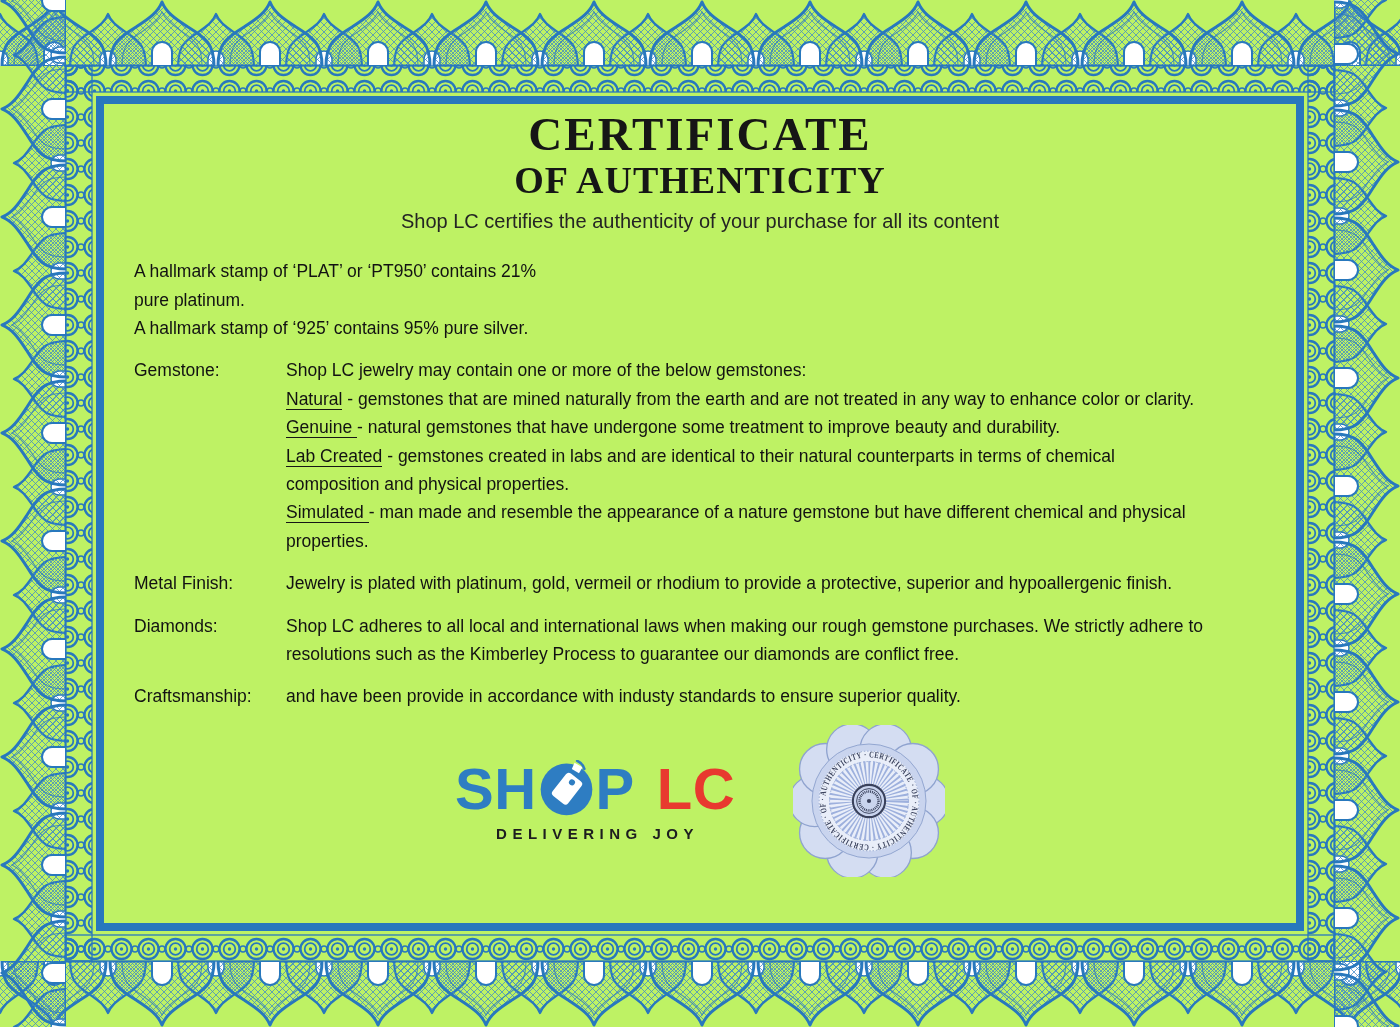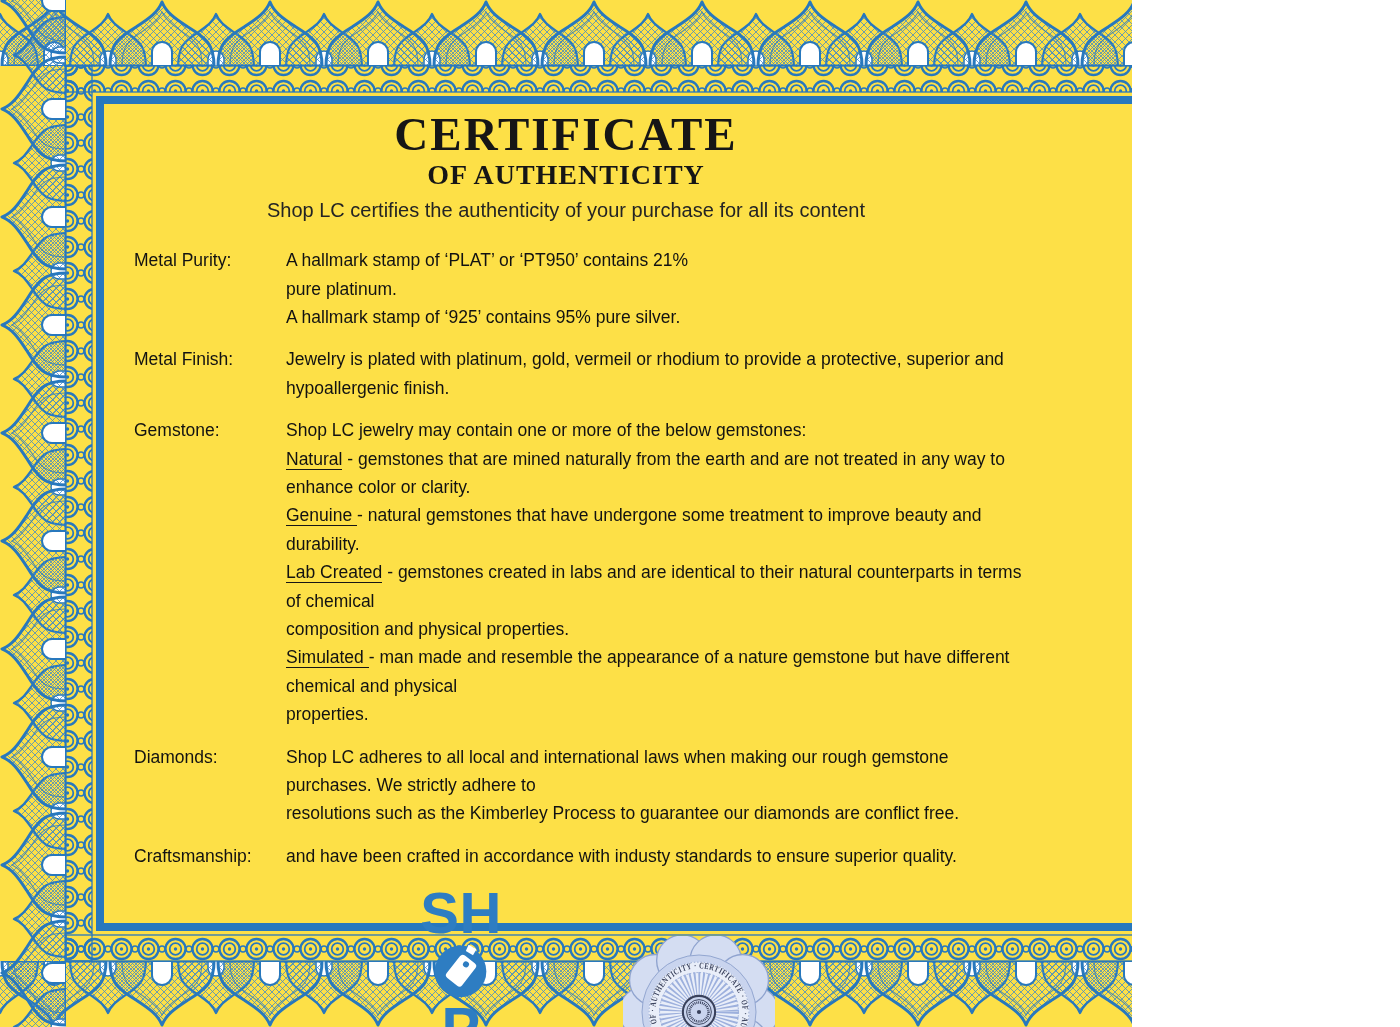--- a/index.html
+++ b/index.html
@@ -2,51 +2,51 @@
 <html style="--border-blue: #2878bd; --hatch-blue: #3f88c7; --logo-blue: #2e7dc2; --logo-red: #e8392f; --text-dark: #121212; --tagline-dark: #1d1d1f; --seal-light: #e9eef9; --seal-mid: #c9d4ee; --seal-lobe: #d4ddf2; --seal-edge: #8fa3cf; --seal-ray: #9db0dd; --seal-navy: #39415c;"><head>
 <meta charset="utf-8">
 <style>
   :root{
     --border-blue:#2878bd; --hatch-blue:#3f88c7; --logo-blue:#2e7dc2; --logo-red:#e8392f;
     --text-dark:#121212; --tagline-dark:#1d1d1f;
     --seal-light:#e9eef9; --seal-mid:#c9d4ee; --seal-lobe:#d4ddf2; --seal-edge:#8fa3cf;
     --seal-ray:#9db0dd; --seal-navy:#39415c;
   }
   html,body{margin:0;padding:0;background:#fff;}
-  .page{position:relative;width:1132px;height:1027px;background:#fde047;overflow:hidden;
+  .page{position:relative;width:1400px;height:1027px;background:#bef264;overflow:hidden;
         font-family:"Liberation Sans",sans-serif;color:var(--text-dark);}
   .border-svg{position:absolute;inset:0;display:block;}
   .hatchline{stroke:var(--hatch-blue);stroke-width:.75;}
   .petal-big{fill:url(#hatch);stroke:var(--border-blue);stroke-width:3;stroke-linejoin:round;}
   .petal-inner{fill:none;stroke:var(--border-blue);stroke-width:1.1;opacity:.75;}
   .petal-small{fill:url(#hatch);stroke:var(--border-blue);stroke-width:2.2;stroke-linejoin:round;}
   .arch{fill:#fff;stroke:var(--border-blue);stroke-width:2;}
   .arch-s{fill:#fff;stroke:var(--border-blue);stroke-width:1.5;}
   .chain-ring{fill:none;stroke:var(--border-blue);}
   .chain-dot{fill:var(--border-blue);}
   .chain-band{fill:url(#chain);stroke:var(--border-blue);stroke-width:1.3;}
   .inner-frame{fill:none;stroke:var(--border-blue);stroke-width:8;}
 
   .content{position:absolute;left:104px;top:104px;right:104px;bottom:104px;}
   .title{margin:6px 0 0;text-align:center;font-family:"Liberation Serif",serif;
          font-weight:700;font-size:47px;line-height:1.05;letter-spacing:2px;color:#161616;}
   .subtitle{margin:1px 0 0;text-align:center;font-family:"Liberation Serif",serif;
-            font-weight:700;font-size:28px;line-height:1.1;letter-spacing:1px;color:#161616;}
+            font-weight:700;font-size:38px;line-height:1.1;letter-spacing:1px;color:#161616;}
   .tagline{margin:8px 0 0;text-align:center;font-size:20px;color:#242424;}
 
   .sections{margin-top:24px;padding-left:30px;}
   .section{display:flex;margin-bottom:14px;}
   .label{flex:0 0 152px;font-size:17.5px;line-height:28.4px;}
   .sec-body{flex:1;font-size:17.5px;line-height:28.4px;max-width:990px;}
   .line{white-space:pre-wrap;}
   .u{border-bottom:1.5px solid #161616;padding-bottom:0px;}
 
   .footer{display:flex;justify-content:center;align-items:center;gap:58px;margin-top:12px;}
   .logo{display:flex;flex-direction:column;align-items:center;}
-  .logo-row{display:flex;align-items:center;flex-direction:column;}
+  .logo-row{display:flex;align-items:center;}
   .lg{font-weight:800;font-size:58px;line-height:1;letter-spacing:.5px;color:var(--logo-blue);}
   .lg-red{color:var(--logo-red);margin-left:22px;}
   .tag-o{width:57px;height:57px;margin:0 1px;}
   .logo-tagline{margin-top:7px;font-size:15px;font-weight:700;letter-spacing:5.5px;
                 color:var(--tagline-dark);padding-left:5px;}
   .seal-box{width:152px;height:152px;}
   .seal-text{font-family:"Liberation Serif",serif;font-weight:700;font-size:9px;
              letter-spacing:.8px;fill:var(--seal-navy);}
 </style>
 </head>
@@ -104,60 +104,59 @@
     <rect class="inner-frame" x="100" y="100" width="1200" height="827"></rect>
   </svg>
 
   <main class="content">
     <h1 class="title">CERTIFICATE</h1>
     <h2 class="subtitle">OF AUTHENTICITY</h2>
     <p class="tagline">Shop LC certifies the authenticity of your purchase for all its content</p>
 
     <div class="sections">
   <div class="section">
-    <div class="label">Metal Purity:</div>
     <div class="sec-body">
             <div class="line"><span>A hallmark stamp of ‘PLAT’ or ‘PT950’ contains 21%</span></div>
             <div class="line"><span>pure platinum.</span></div>
             <div class="line"><span>A hallmark stamp of ‘925’ contains 95% pure silver.</span></div>
-          </div>
-  </div>
-
-  <div class="section">
-    <div class="label">Metal Finish:</div>
-    <div class="sec-body">
-            <div class="line"><span>Jewelry is plated with platinum, gold, vermeil or rhodium to provide a protective, superior and hypoallergenic finish.</span></div>
           </div>
   </div>
 
   <div class="section">
     <div class="label">Gemstone:</div>
     <div class="sec-body">
             <div class="line"><span>Shop LC jewelry may contain one or more of the below gemstones:</span></div>
             <div class="line"><span class="u">Natural</span><span> - gemstones that are mined naturally from the earth and are not treated in any way to enhance color or clarity.</span></div>
             <div class="line"><span class="u">Genuine </span><span>- natural gemstones that have undergone some treatment to improve beauty and durability.</span></div>
             <div class="line"><span class="u">Lab Created</span><span> - gemstones created in labs and are identical to their natural counterparts in terms of chemical</span></div>
             <div class="line"><span>composition and physical properties.</span></div>
             <div class="line"><span class="u">Simulated </span><span>- man made and resemble the appearance of a nature gemstone but have different chemical and physical</span></div>
             <div class="line"><span>properties.</span></div>
           </div>
   </div>
 
   <div class="section">
+    <div class="label">Metal Finish:</div>
+    <div class="sec-body">
+            <div class="line"><span>Jewelry is plated with platinum, gold, vermeil or rhodium to provide a protective, superior and hypoallergenic finish.</span></div>
+          </div>
+  </div>
+
+  <div class="section">
     <div class="label">Diamonds:</div>
     <div class="sec-body">
             <div class="line"><span>Shop LC adheres to all local and international laws when making our rough gemstone purchases. We strictly adhere to</span></div>
             <div class="line"><span>resolutions such as the Kimberley Process to guarantee our diamonds are conflict free.</span></div>
           </div>
   </div>
 
   <div class="section">
     <div class="label">Craftsmanship:</div>
     <div class="sec-body">
-            <div class="line"><span>and have been crafted in accordance with industy standards to ensure superior quality.</span></div>
+            <div class="line"><span>and have been provide in accordance with industy standards to ensure superior quality.</span></div>
           </div>
   </div>
 </div>
 
     <div class="footer">
       <div class="logo">
         <div class="logo-row">
           <span class="lg">SH</span>
           <svg class="tag-o" viewBox="0 0 64 64" aria-hidden="true">
             <circle cx="32" cy="33" r="29" style="fill:var(--logo-blue)"></circle>

